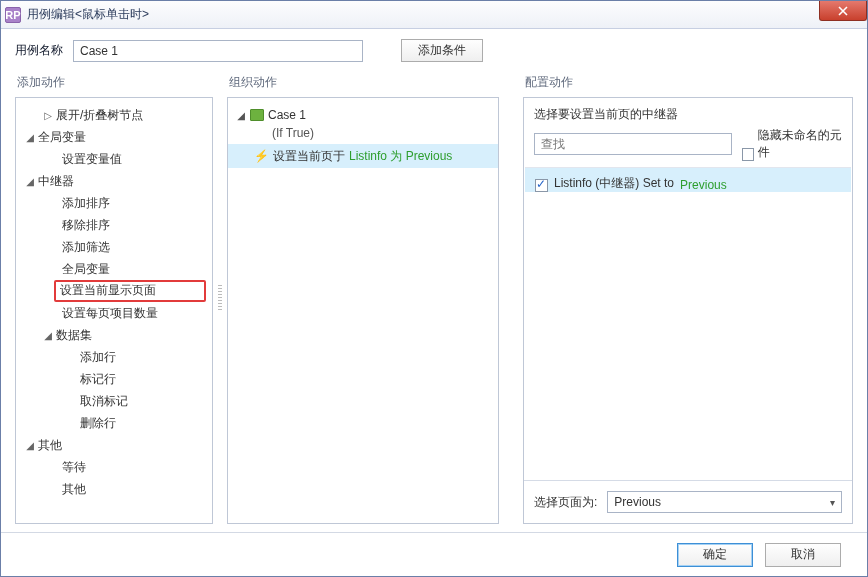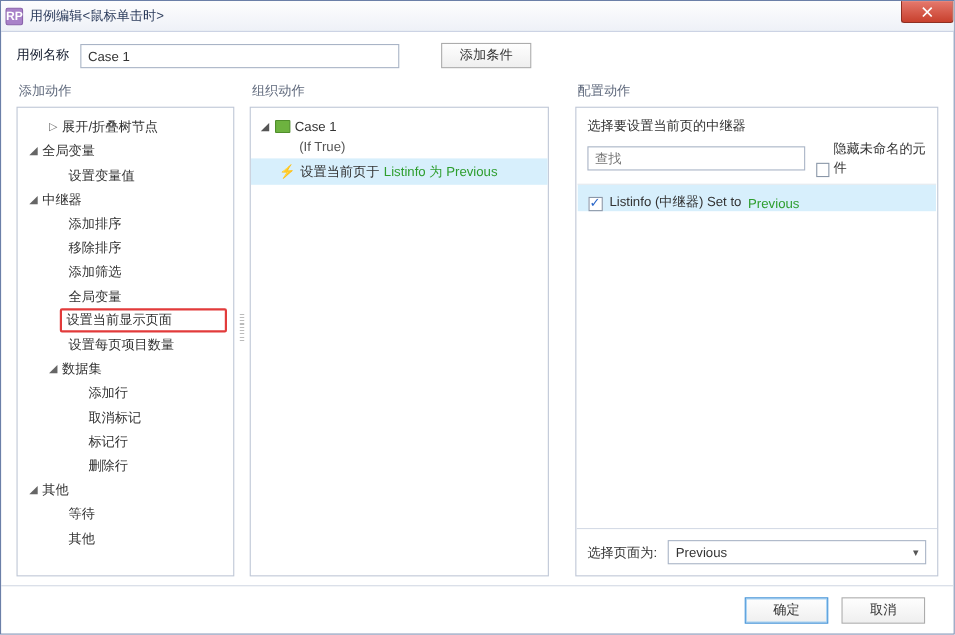--- a/index.html
+++ b/index.html
@@ -118,24 +118,24 @@
               <span class="txt">设置每页项目数量</span>
             </div>
           <div class="tree-row ind1">
               <span class="tw">◢</span>
               <span class="txt">数据集</span>
             </div>
           <div class="tree-row ind3">
               <span class="txt">添加行</span>
             </div>
           <div class="tree-row ind3">
+              <span class="txt">标记行</span>
+            </div>
+          <div class="tree-row ind3">
               <span class="txt">取消标记</span>
-            </div>
-          <div class="tree-row ind3">
-              <span class="txt">标记行</span>
             </div>
           <div class="tree-row ind3">
               <span class="txt">删除行</span>
             </div>
           <div class="tree-row ind0">
               <span class="tw">◢</span>
               <span class="txt">其他</span>
             </div>
           <div class="tree-row ind2">
               <span class="txt">等待</span>

